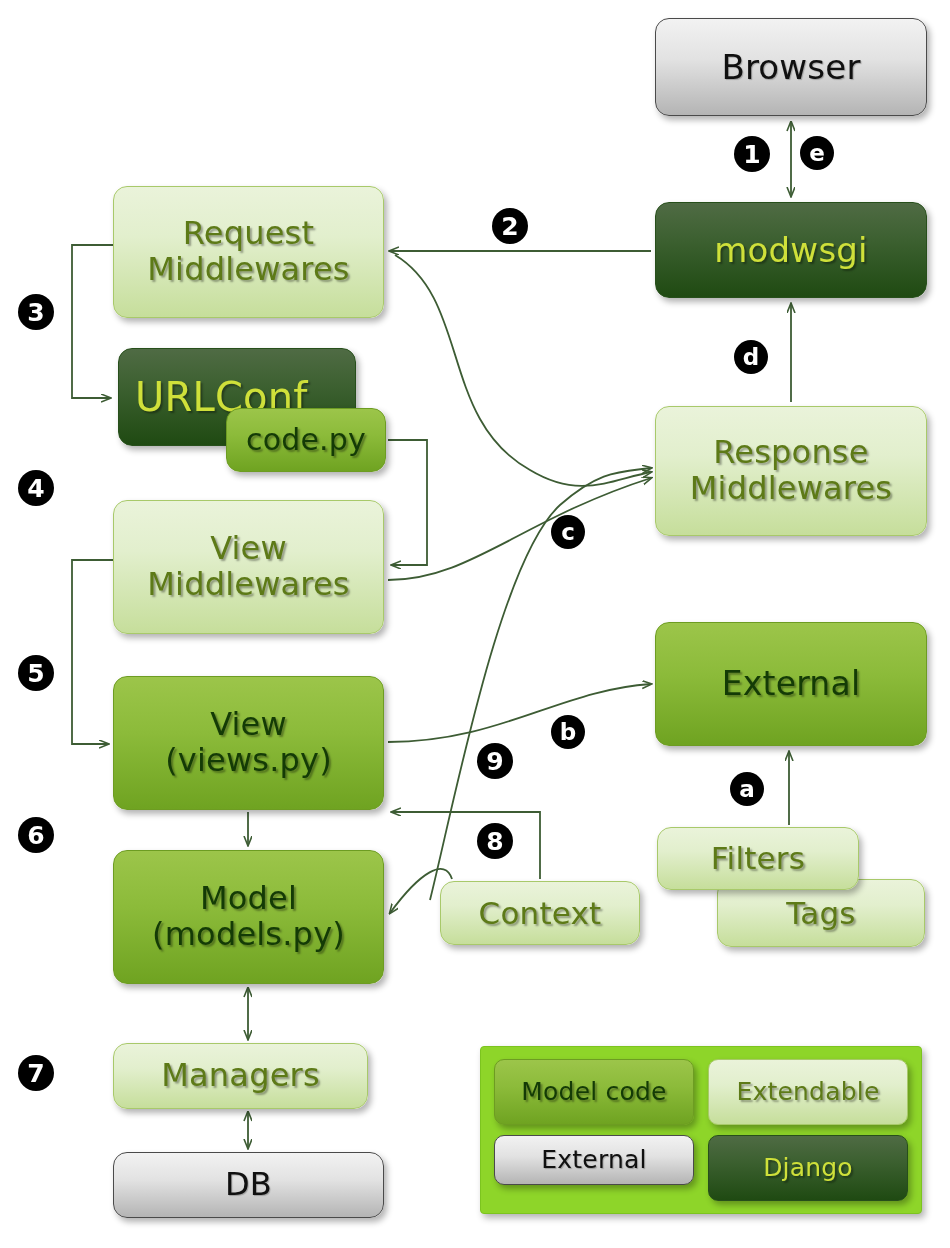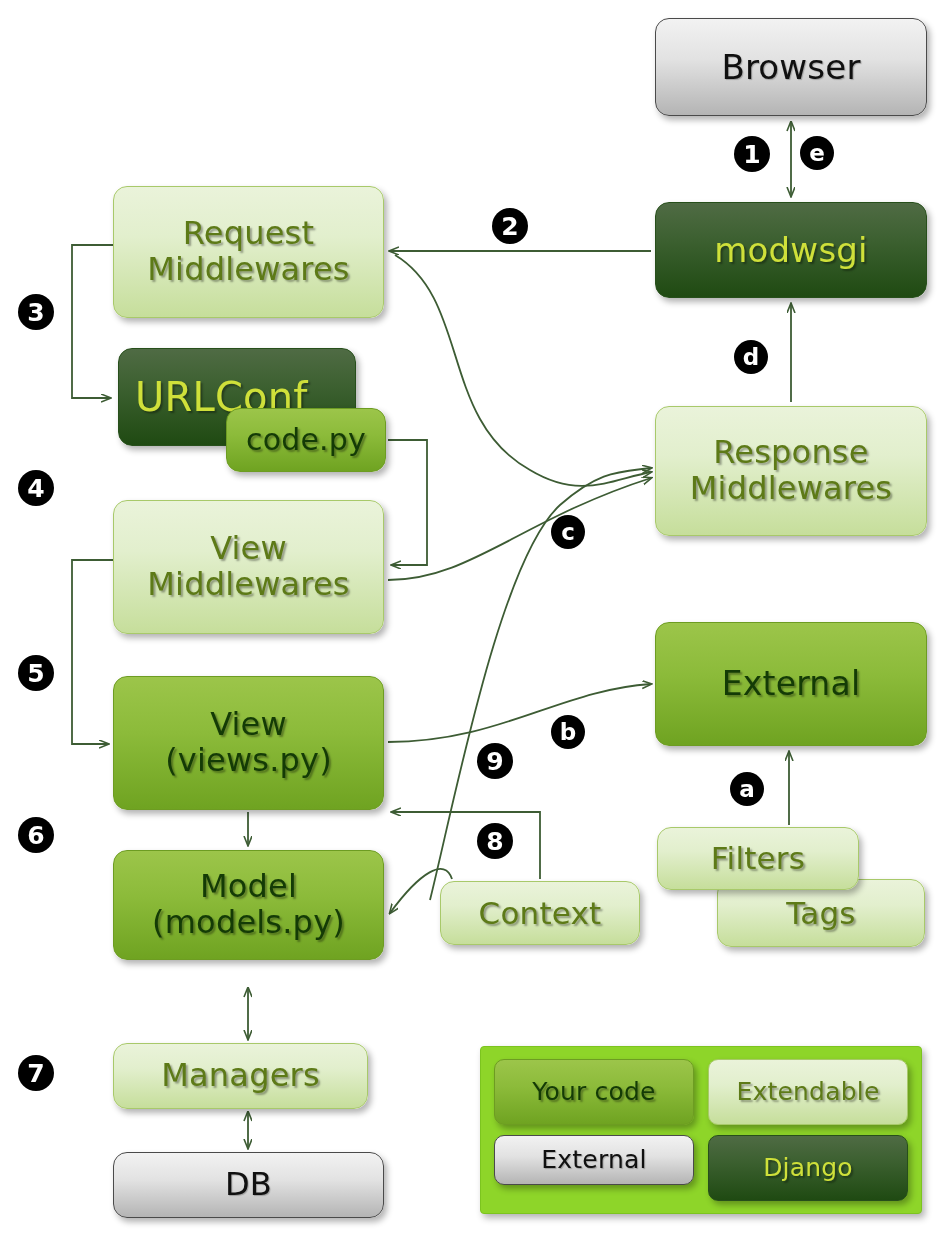--- a/index.html
+++ b/index.html
@@ -126,21 +126,21 @@
     <span class="lbl">code.py</span>
   </div>
   <div class="node cat-extendable" id="n-viewmw" style="left: 113px; top: 500px; width: 271px; height: 134px; font-size: 32px; z-index: 8;">
     <span class="lbl">View
 Middlewares</span>
   </div>
   <div class="node cat-yourcode" id="n-view" style="left: 113px; top: 676px; width: 271px; height: 134px; font-size: 32px; z-index: 8;">
     <span class="lbl">View
 (views.py)</span>
   </div>
-  <div class="node cat-yourcode" id="n-model" style="left: 113px; top: 850px; width: 271px; height: 110px; font-size: 32px; z-index: 8;">
+  <div class="node cat-yourcode" id="n-model" style="left: 113px; top: 850px; width: 271px; height: 134px; font-size: 32px; z-index: 8;">
     <span class="lbl">Model
 (models.py)</span>
   </div>
   <div class="node cat-extendable" id="n-managers" style="left: 113px; top: 1043px; width: 255px; height: 66px; font-size: 32px; z-index: 8;">
     <span class="lbl">Managers</span>
   </div>
   <div class="node cat-external" id="n-db" style="left: 113px; top: 1152px; width: 271px; height: 66px; font-size: 32px; z-index: 8;">
     <span class="lbl">DB</span>
   </div>
   <div class="node cat-extendable" id="n-respmw" style="left: 655px; top: 406px; width: 272px; height: 130px; font-size: 32px; z-index: 8;">
@@ -199,21 +199,21 @@
   <div class="badge" style="left: 477px; top: 823px;">
       <span>8</span>
     </div>
   <div class="badge" style="left: 18px; top: 1055px;">
       <span>7</span>
     </div>
 
   <div id="legend">
     <div class="lgrid">
       <div class="node cat-yourcode" style="left:0px;top:0px;width:200px;height:66px;">
-        <span class="lbl">Your code</span>
+        <span class="lbl">Model code</span>
       </div>
       <div class="node cat-extendable" style="left:214px;top:0px;width:200px;height:66px;">
         <span class="lbl">Extendable</span>
       </div>
       <div class="node cat-external" style="left:0px;top:76px;width:200px;height:50px;">
         <span class="lbl">External</span>
       </div>
       <div class="node cat-django" style="left:214px;top:76px;width:200px;height:66px;">
         <span class="lbl">Django</span>
       </div>

